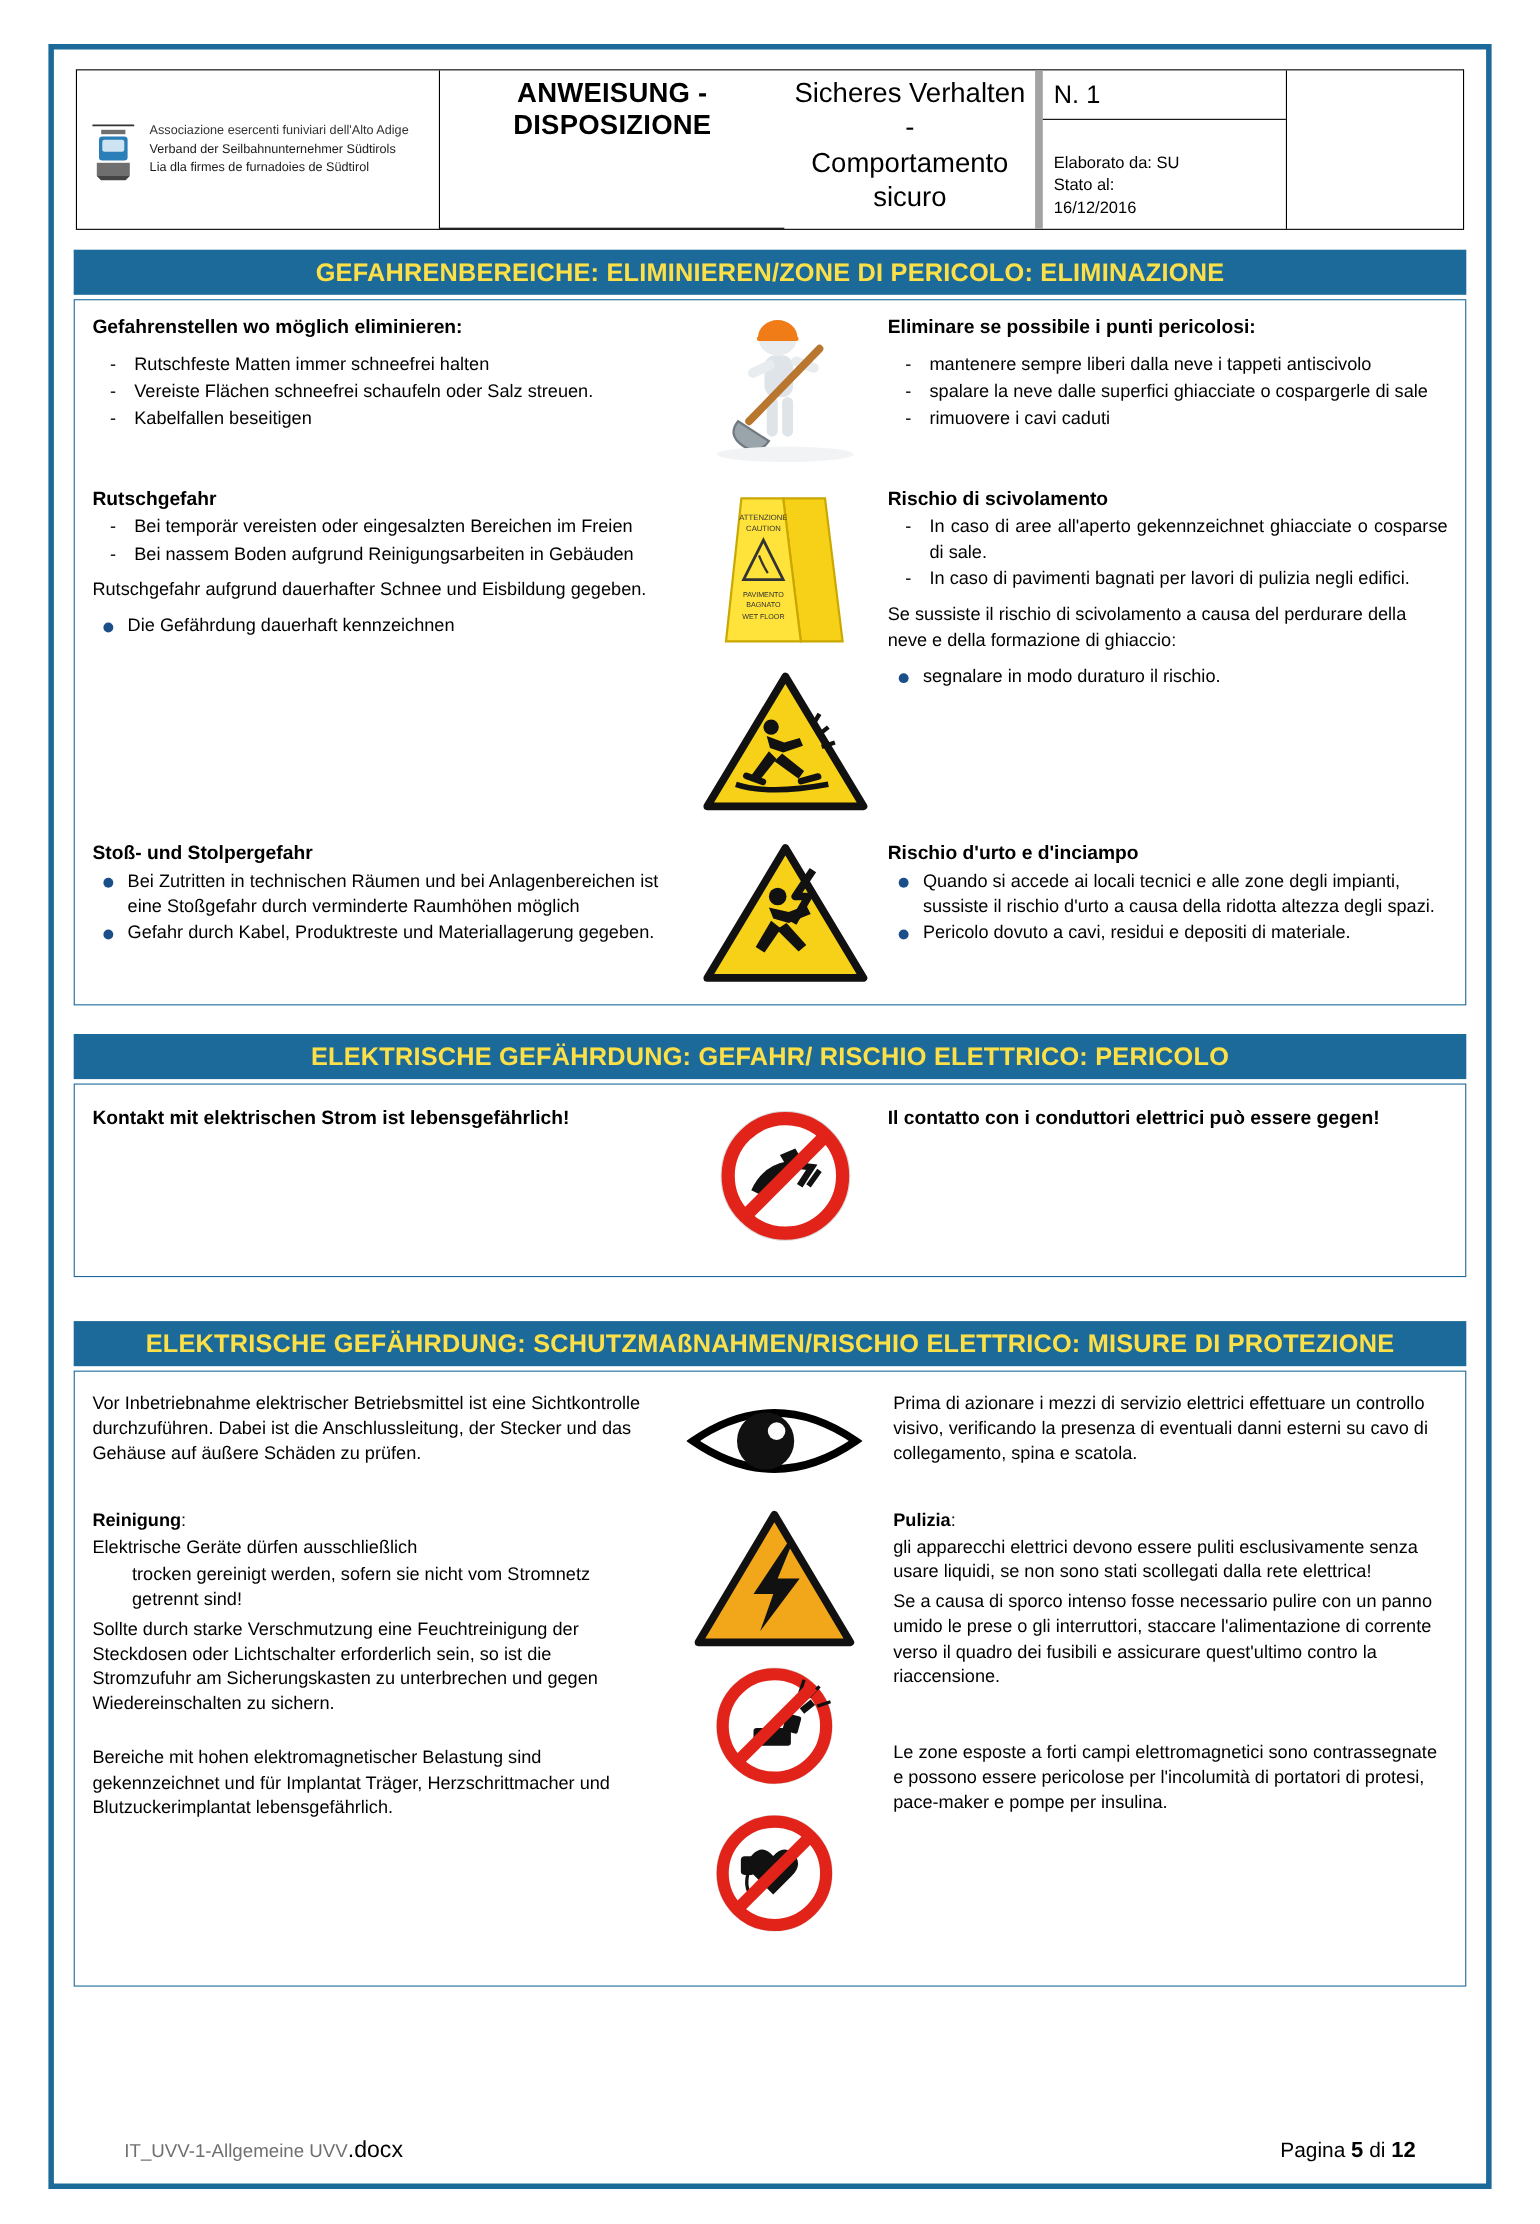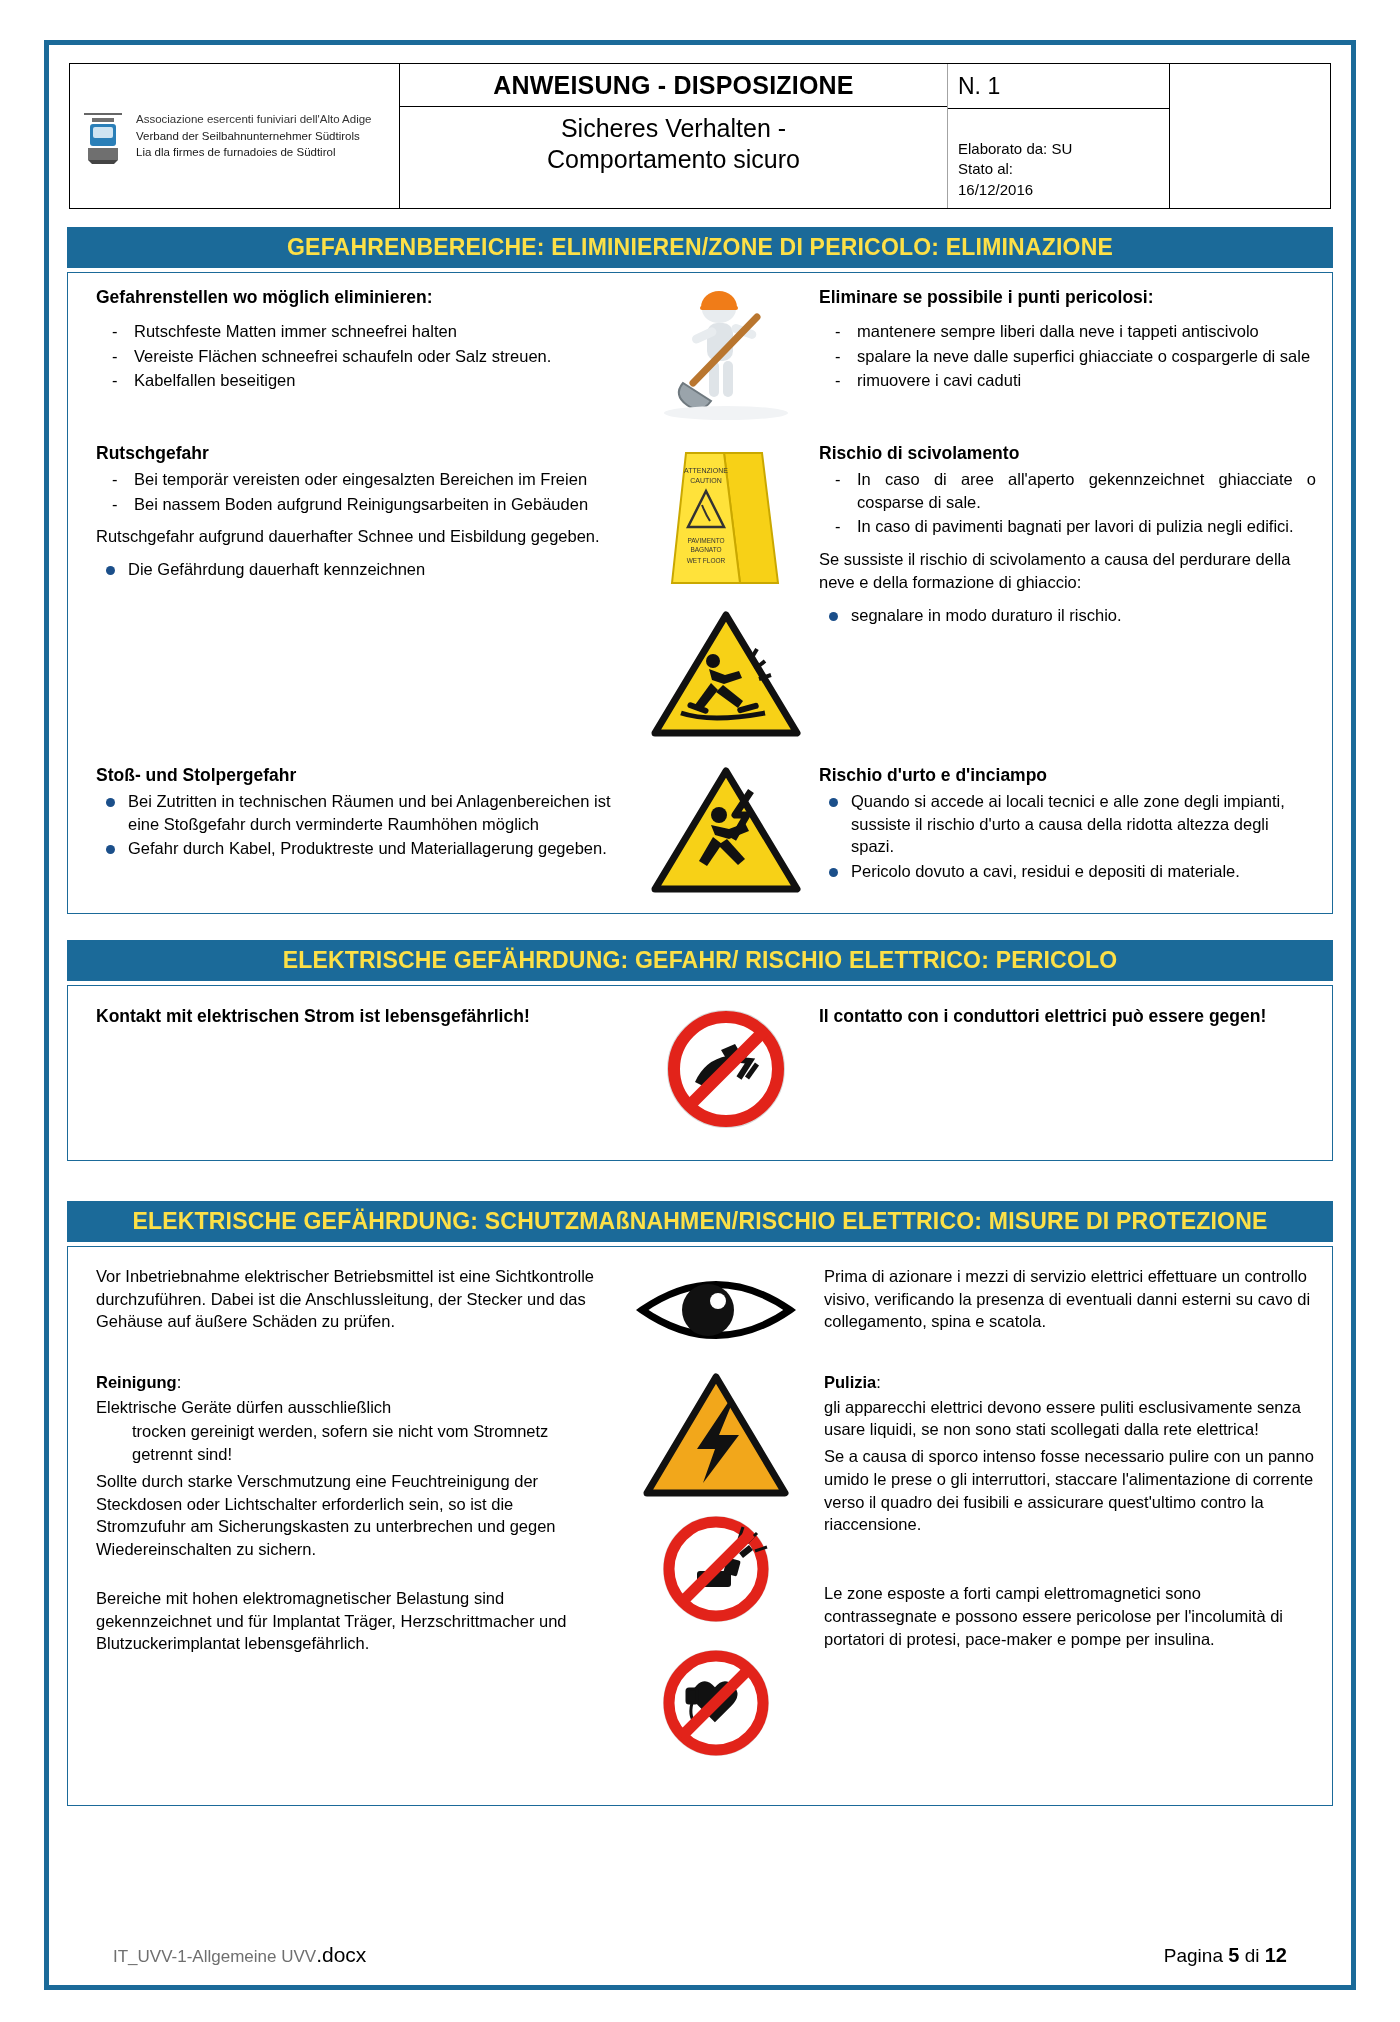--- a/index.html
+++ b/index.html
@@ -38,21 +38,21 @@
     gap: 10px;
   }
   .logo-mark {
     width: 46px;
     height: 56px;
     flex: 0 0 46px;
     position: relative;
   }
   .logo-lines { font-size: 11.5px; line-height: 1.45; color: #1a1a1a; }
   .logo-lines div:first-child { color: #333; }
-  .hdr-mid { flex: 1; display: flex; flex-direction: column; border-right: 1px solid #a3a3a3; }
+  .hdr-mid { flex: 1; display: flex; flex-direction: row; border-right: 7px solid #a3a3a3; }
   .hdr-title-1 {
     text-align: center;
     font-weight: bold;
     font-size: 25px;
     padding: 7px 0 6px 0;
     border-bottom: 1px solid #000;
     letter-spacing: .2px;
   }
   .hdr-title-2 {
     text-align: center;
@@ -82,21 +82,20 @@
   
   .content-box {
     border: 1px solid #1b6a99;
     margin: 4px 18px 0 18px;
     padding: 14px 16px 18px 16px;
     position: relative;
   }
   .cols {
     display: flex;
     gap: 0px;
-    margin-left: 12px;
   }
   .col-l { width: 545px; padding-right: 10px; }
   .col-c { width: 170px; display: flex; flex-direction: column; align-items: center; }
   .col-r { flex: 1; padding-left: 8px; }
   h3.blockhead {
     font-size: 17.5px;
     font-weight: bold;
     margin: 0 0 12px 0;
   }
   h3.blockhead.tight { margin-bottom: 4px; }

